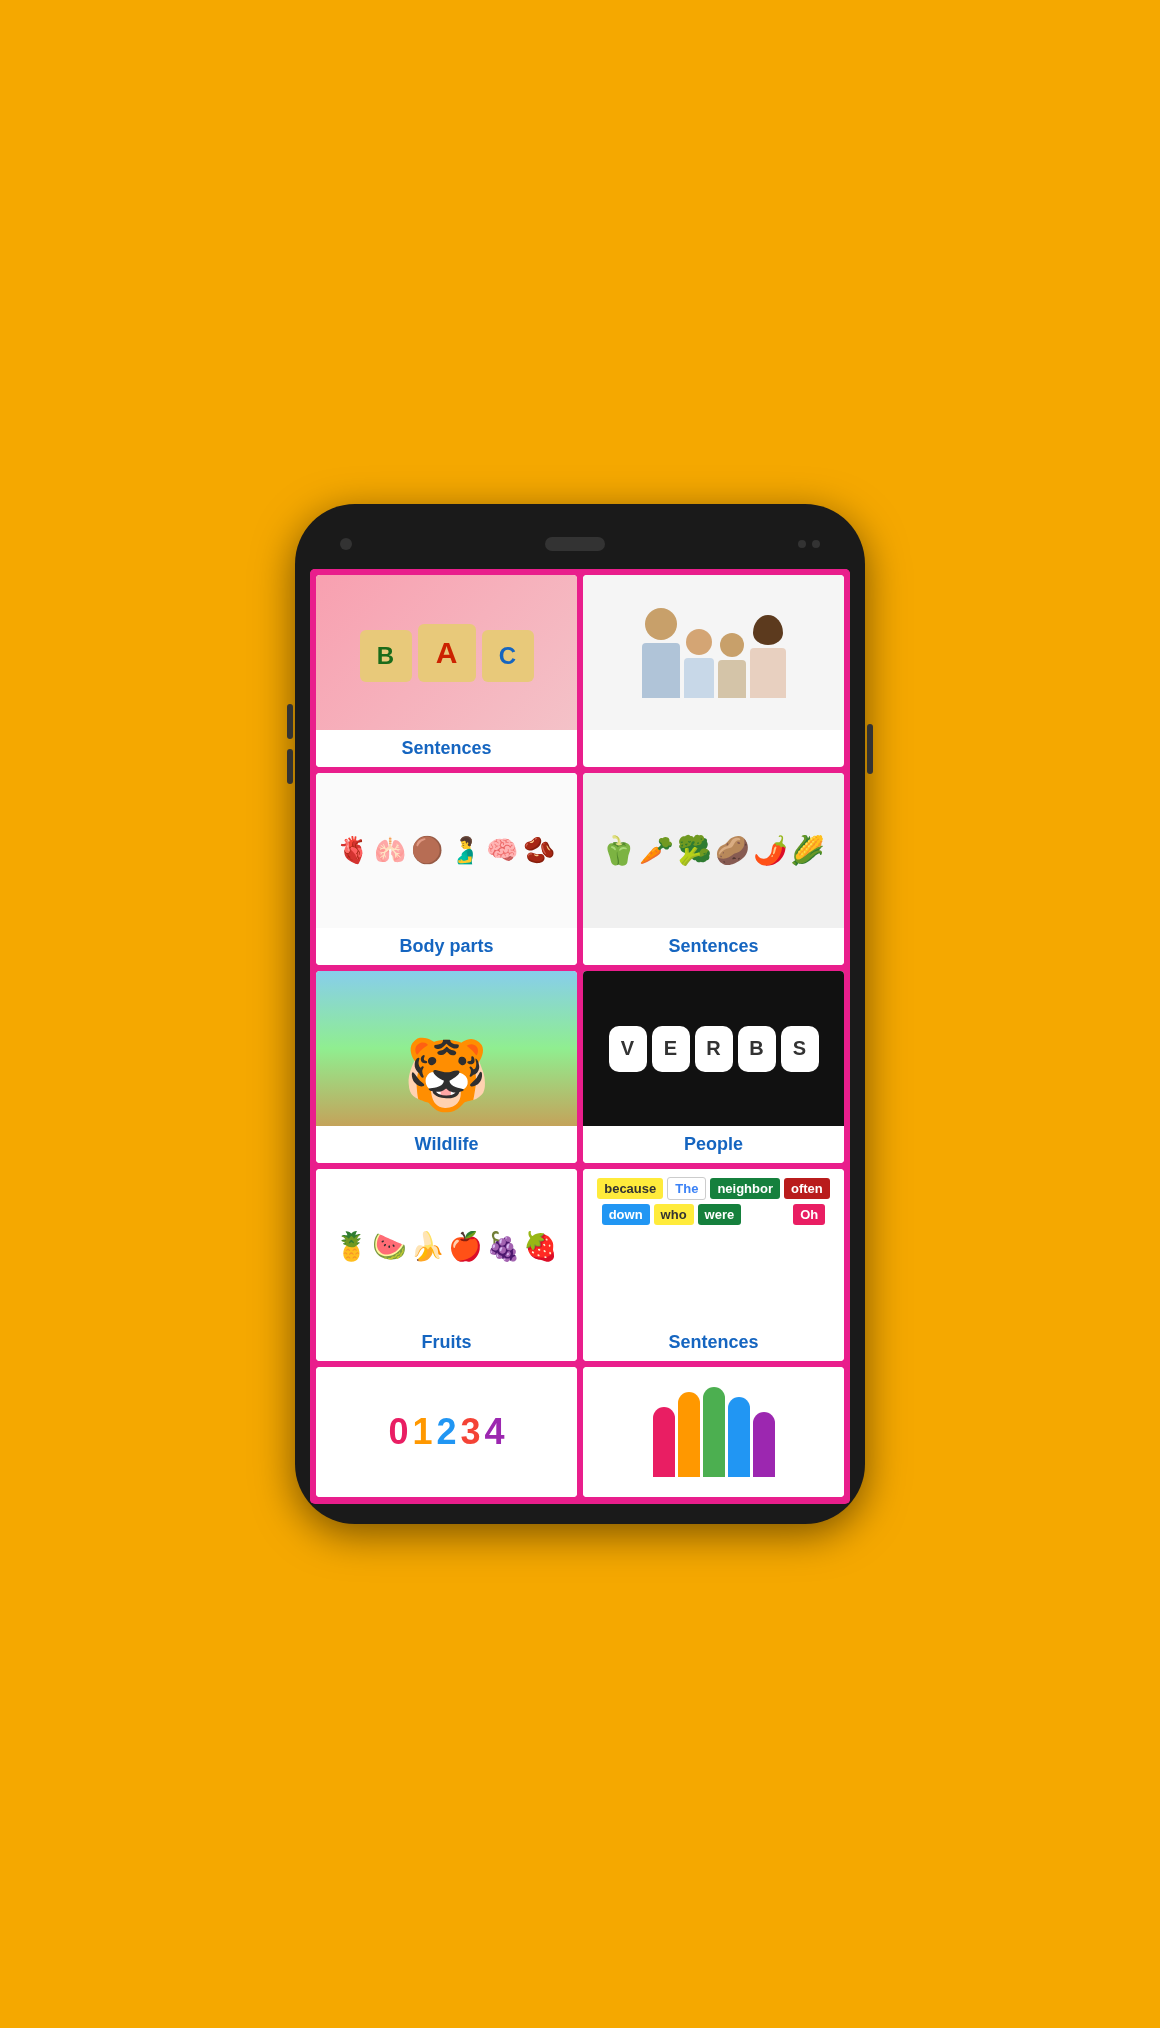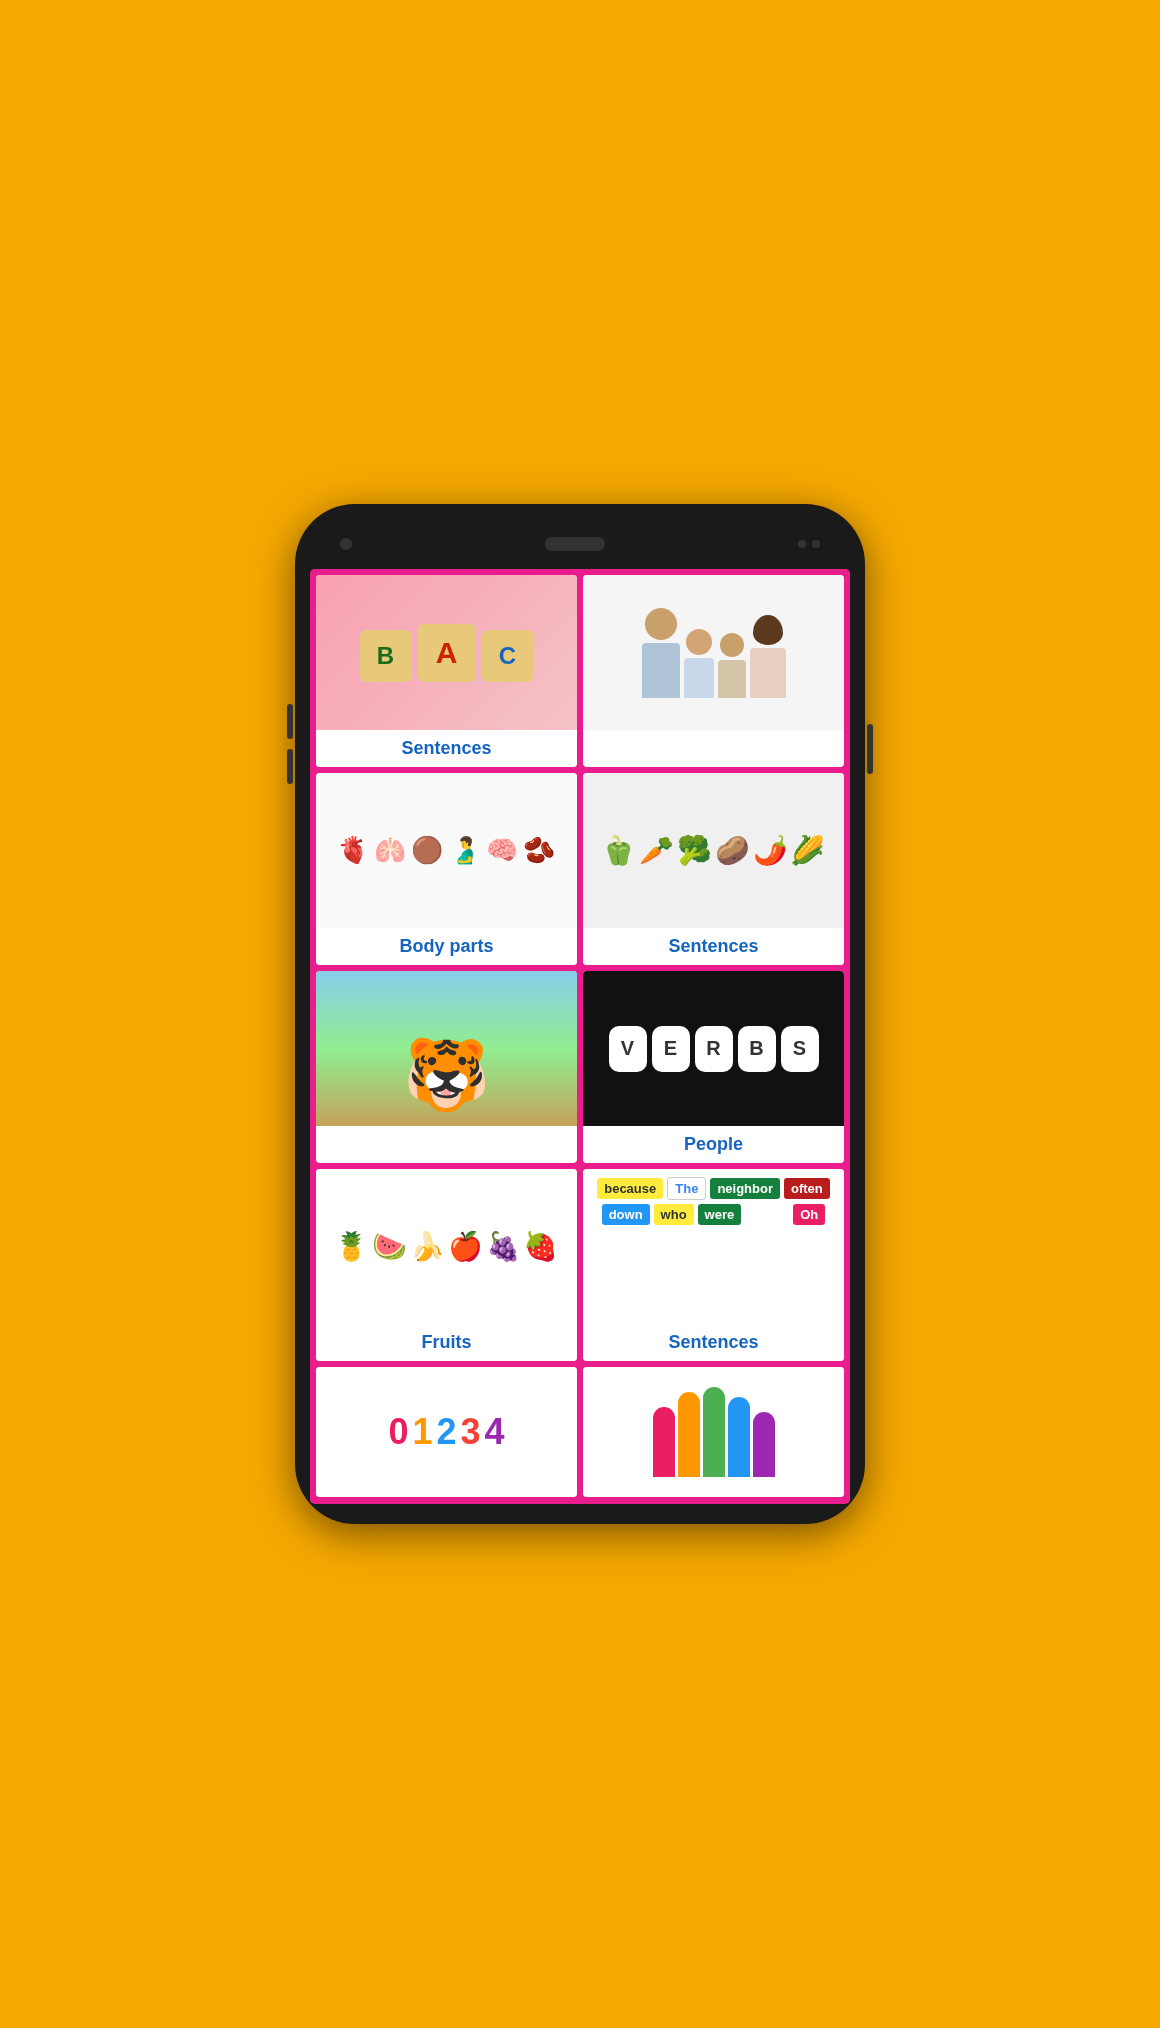--- a/index.html
+++ b/index.html
@@ -471,20 +471,21 @@
         </div>
         <div class="grid-item-label">Sentences</div>
       </div>
 
       <div class="grid-item">
         <div class="grid-item-image">
           <div class="wildlife-bg">
             <span class="tiger-emoji">🐯</span>
           </div>
         </div>
+        <div class="grid-item-label">Wildlife</div>
       </div>
 
       <div class="grid-item">
         <div class="grid-item-image">
           <div class="verbs-bg">
             <div class="verb-tile">V</div>
             <div class="verb-tile">E</div>
             <div class="verb-tile">R</div>
             <div class="verb-tile">B</div>
             <div class="verb-tile">S</div>

